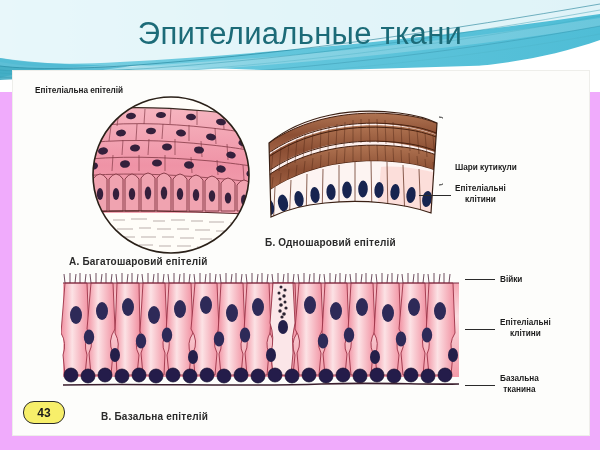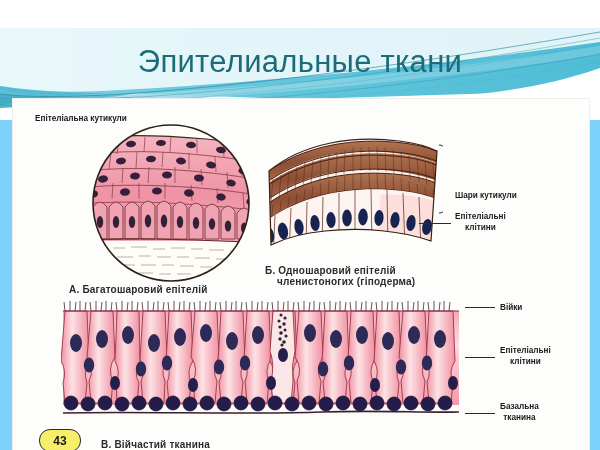--- a/index.html
+++ b/index.html
@@ -3,21 +3,21 @@
 <meta charset="utf-8">
 <title>Эпителиальные ткани</title>
 <style>
   html,body{margin:0;padding:0;}
   body{
     width:600px;height:450px;overflow:hidden;
     background:#ffffff;
     font-family:"Liberation Sans","DejaVu Sans",sans-serif;
     position:relative;
   }
-  .slide{position:absolute;inset:0;background:#7dd3fc;overflow:hidden;margin-top:28px;}
+  .slide{position:absolute;inset:0;background:#f0abfc;overflow:hidden;}
 
   
   .banner{position:absolute;left:0;top:0;width:600px;height:92px;overflow:hidden;}
   .banner svg{display:block;}
 
   
   .title{
     position:absolute;left:0;top:16px;width:600px;
     text-align:center;
     font-size:31px;
@@ -42,21 +42,21 @@
     letter-spacing:0.2px;line-height:11px;white-space:nowrap;
   }
   .lbl{
     position:absolute;
     font-size:8.2px;font-weight:bold;color:#1b1b1b;
     line-height:11px;white-space:nowrap;
   }
 
   
   .badge{
-    position:absolute;left:26px;top:330px;
+    position:absolute;left:10px;top:330px;
     width:40px;height:21px;border-radius:11px;
     background:#f7ef6a;border:1.6px solid #2a2a2a;
     display:flex;align-items:center;justify-content:center;
     font-size:12px;font-weight:bold;color:#1a1a1a;text-align:center;
   }
 
   
   .leader{position:absolute;background:#2a2a2a;height:1px;}
 </style>
 </head>
@@ -100,21 +100,21 @@
     </svg>
   </div>
 
   <div class="title">Эпителиальные ткани</div>
 
   <div class="content">
 
     <div class="panel" style="left:0px;top:0px;width:270px;height:190px;">
 
       <div class="lbl" style="left:22px;top:14px;">
-        <span>Епітеліальна кутикули</span>
+        <span>Епітеліальна епітелій</span>
       </div>
 
       <svg width="200" height="160" viewBox="0 0 200 160" style="position:absolute;left:58px;top:24px;">
         <defs>
           <clipPath id="circA">
               <circle cx="100" cy="80" r="78"></circle>
             </clipPath>
           <linearGradient id="epiA" x1="0" y1="0" x2="0" y2="1">
             <stop offset="0" stop-color="#f6b5c0"></stop>
             <stop offset="0.55" stop-color="#ef93a6"></stop>
@@ -381,21 +381,20 @@
       <div class="lbl" style="left:196px;top:61px;">Шари кутикули</div>
 
       <div class="leader" style="left:160px;top:94px;width:32px;"></div>
       <div class="lbl" style="left:196px;top:82px;">
         <div>Епітеліальні</div>
         <div style="margin-left:10px;">клітини</div>
       </div>
 
       <div class="cap" style="left:6px;top:136px;">
         <div>Б. Одношаровий епітелій</div>
-        <div style="margin-left:12px;">членистоногих (гіподерма)</div>
       </div>
     </div>
 
     <div class="panel" style="left:0px;top:196px;width:576px;height:168px;">
 
       <svg width="400" height="132" viewBox="0 0 400 132" style="position:absolute;left:48px;top:4px;">
         <defs>
           <linearGradient id="cellC" x1="0" y1="0" x2="0" y2="1">
             <stop offset="0" stop-color="#f5a8b4"></stop>
             <stop offset="0.35" stop-color="#fbdbdf"></stop>
@@ -601,19 +600,19 @@
         <div>Епітеліальні</div>
         <div style="margin-left:10px;">клітини</div>
       </div>
 
       <div class="leader" style="left:452px;top:118px;width:30px;"></div>
       <div class="lbl" style="left:487px;top:106px;text-align:center;">
         <div>Базальна</div>
         <div>тканина</div>
       </div>
 
-      <div class="cap" style="left:88px;top:144px;">В. Війчастий тканина</div>
+      <div class="cap" style="left:88px;top:144px;">В. Базальна епітелій</div>
     </div>
 
     <div class="badge">43</div>
 
   </div>
 </div>
 
 </body></html>

